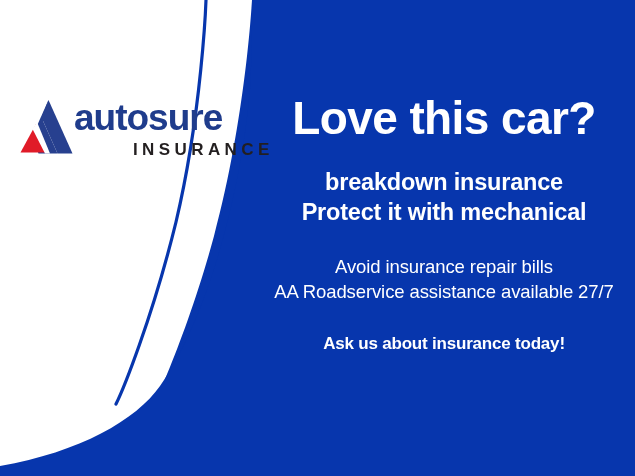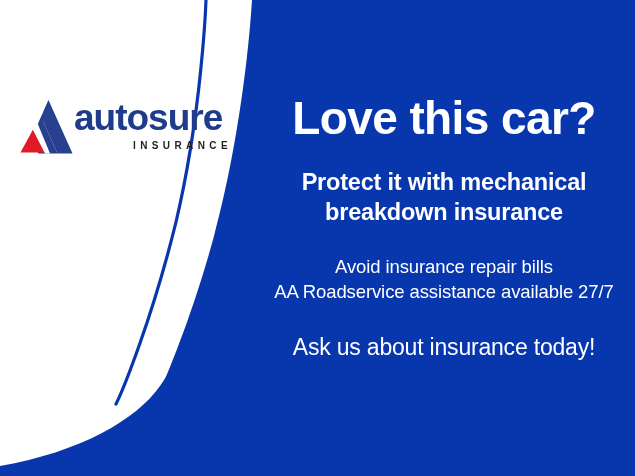--- a/index.html
+++ b/index.html
@@ -53,21 +53,21 @@
     left: 60px;
     top: 0px;
     width: 160px;
     height: 46px;
   }
 
   #logo-subtext {
     position: absolute;
     left: 119px;
     top: 44px;
-    font-size: 10px;
+    font-size: 17px;
     font-weight: bold;
     letter-spacing: 4.4px;
     color: #231f20;
     font-family: "Liberation Sans", sans-serif;
     white-space: nowrap;
   }
 
   
   #message-block {
     position: absolute;
@@ -105,22 +105,22 @@
     font-size: 18.5px;
     font-weight: normal;
     line-height: 1.34;
     letter-spacing: -0.1px;
   }
 
   #cta {
     margin: 0;
     padding: 0;
     margin-top: 29px;
-    font-size: 23px;
-    font-weight: normal;
+    font-size: 17px;
+    font-weight: bold;
     letter-spacing: -0.2px;
     white-space: nowrap;
   }
 
   .line { display: block; }
 </style>
 </head>
 <body>
 
 <div id="ad-banner">
@@ -159,22 +159,22 @@
     </svg>
 
     <div id="logo-subtext">INSURANCE</div>
   </div>
 
   <div id="message-block">
 
     <h1 id="headline">Love this car?</h1>
 
     <h2 id="subheadline">
+      <span class="line">breakdown insurance</span>
       <span class="line">Protect it with mechanical</span>
-      <span class="line">breakdown insurance</span>
     </h2>
 
     <p id="benefits">
       <span class="line">Avoid insurance repair bills</span>
       <span class="line">AA Roadservice assistance available 27/7</span>
     </p>
 
     <p id="cta">Ask us about insurance today!</p>
   </div>
 

